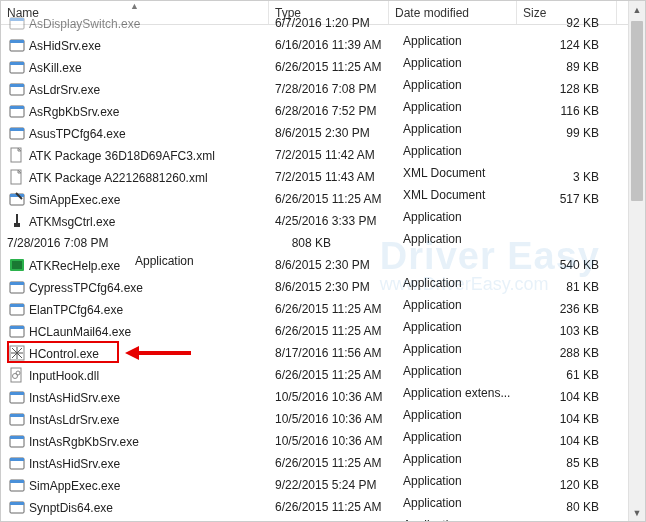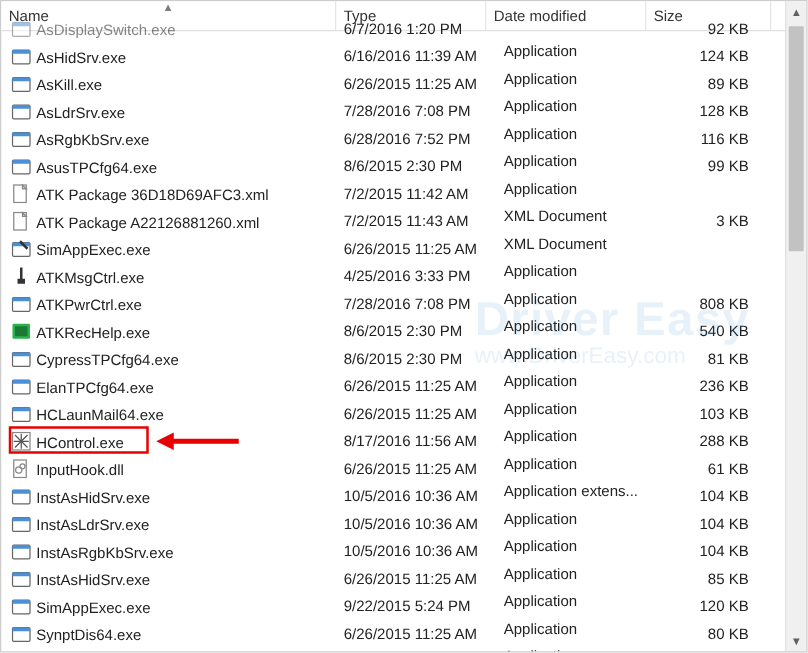--- a/index.html
+++ b/index.html
@@ -242,44 +242,36 @@
           <svg width="16" height="16">
             <rect x="1" y="3" width="14" height="11" rx="1" fill="#fff" stroke="#666"></rect>
             <rect x="1" y="3" width="14" height="3" fill="#4a90d9"></rect>
             <line x1="7" y1="2" x2="13" y2="8" stroke="#333" stroke-width="2"></line>
           </svg>
         </span>
         <span>SimAppExec.exe</span>
       </div>
       <div class="cell cell-date">6/26/2015 11:25 AM</div>
       <div class="cell cell-type">Application</div>
+      <div class="cell cell-size">517 KB</div>
     </div>
     <div class="row">
       <div class="cell cell-name">
         <span class="icon">
           <svg width="16" height="16">
             <line x1="8" y1="1" x2="8" y2="11" stroke="#333" stroke-width="2"></line>
             <rect x="5" y="10" width="6" height="4" fill="#333"></rect>
           </svg>
         </span>
         <span>ATKMsgCtrl.exe</span>
       </div>
       <div class="cell cell-date">4/25/2016 3:33 PM</div>
       <div class="cell cell-type">Application</div>
     </div>
     <div class="row">
-      <div class="cell cell-name">
-        <span class="icon">
-          <svg width="16" height="16">
-            <rect x="1" y="3" width="14" height="11" rx="1" fill="#fff" stroke="#666"></rect>
-            <rect x="1" y="3" width="14" height="3" fill="#4a90d9"></rect>
-          </svg>
-        </span>
-        <span>ATKPwrCtrl.exe</span>
-      </div>
       <div class="cell cell-date">7/28/2016 7:08 PM</div>
       <div class="cell cell-type">Application</div>
       <div class="cell cell-size">808 KB</div>
     </div>
     <div class="row">
       <div class="cell cell-name">
         <span class="icon">
           <svg width="16" height="16">
             <rect x="1" y="2" width="14" height="12" rx="1" fill="#2bb24c"></rect>
             <rect x="3" y="4" width="10" height="8" fill="#1a7a33"></rect>

